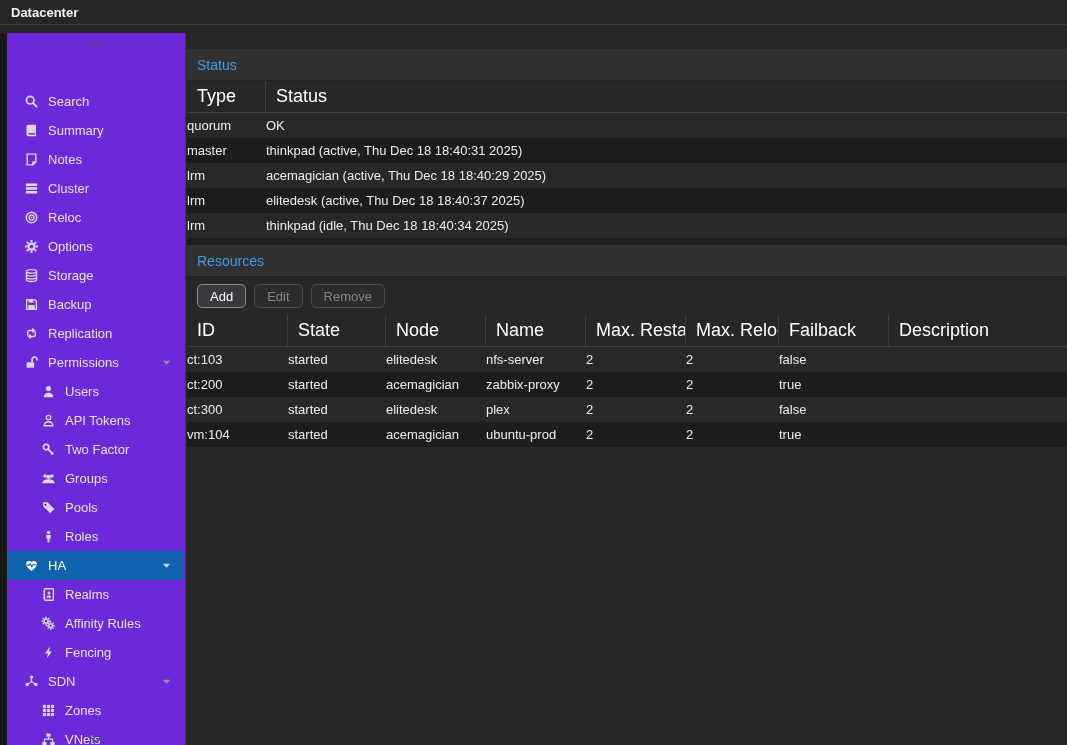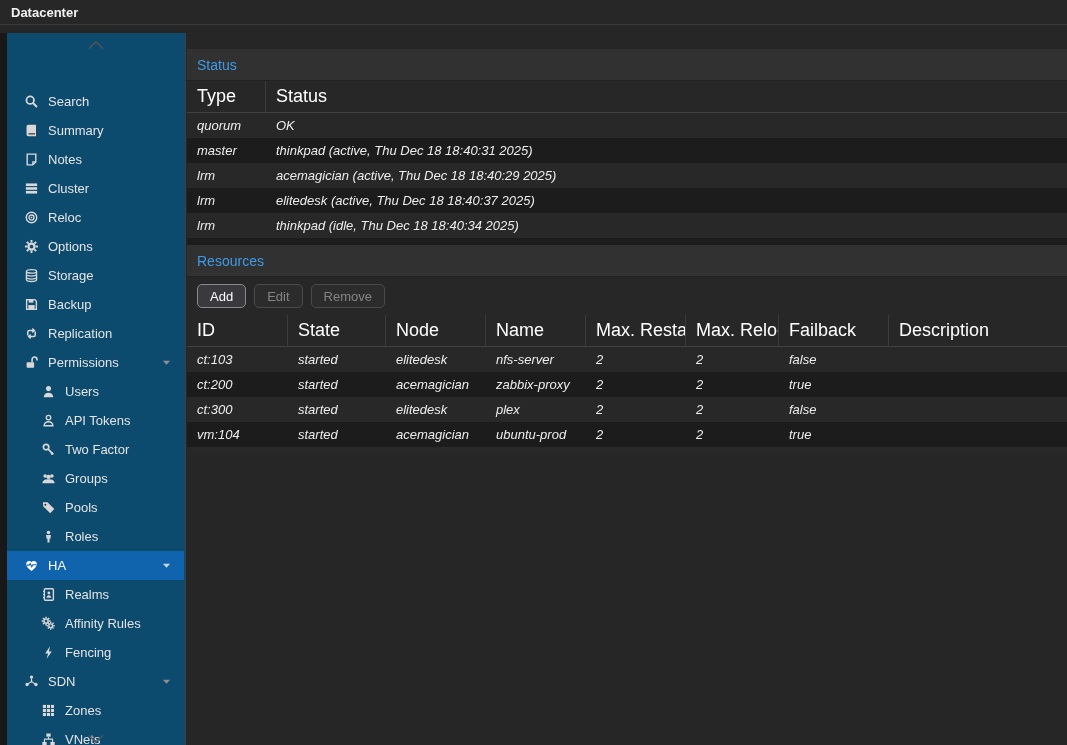--- a/index.html
+++ b/index.html
@@ -6,21 +6,21 @@
     font-family:"Liberation Sans",sans-serif;overflow:hidden;position:relative;color:#e8e8e8;}
   *{box-sizing:border-box;}
 
   
   .topbar{position:absolute;left:0;top:0;width:1067px;height:25px;background:#272727;
     border-bottom:1px solid #3a3a3a;display:flex;align-items:center;padding-left:11px;
     font-size:13px;font-weight:600;color:#f2f2f2;}
 
   
   .gutter{position:absolute;left:0;top:33px;width:7px;bottom:0;background:#181818;}
-  .sidebar{position:absolute;left:7px;top:33px;width:179px;bottom:0;background:#0c4a6e;
+  .sidebar{position:absolute;left:7px;top:33px;width:179px;bottom:0;background:#6d28d9;
     border-right:1px solid #3e3e3e;}
   .scroll-ind{position:absolute;left:0;right:1px;height:16px;display:flex;
     justify-content:center;align-items:center;color:#555;}
   .scroll-ind.up{top:4px}
   .scroll-ind.down{bottom:-2px}
   .nav{position:absolute;top:54px;left:0;right:1px;}
   .item{height:29px;display:flex;align-items:center;gap:9px;padding-left:16px;
     font-size:13px;color:#e4e4e4;cursor:pointer;}
   .item.ind{padding-left:33px;}
   .item.sel{background:#0f64ad;color:#fff;}
@@ -39,21 +39,21 @@
   .panel-title{height:32px;background:#313131;display:flex;align-items:center;
     padding-left:10px;font-size:14px;color:#3d9be8;border-bottom:1px solid #222;}
   .thead{height:32px;background:#272727;display:flex;border-bottom:1px solid #414141;
     font-size:18px;color:#fff;}
   .th{display:flex;align-items:center;padding-left:10px;border-right:1px solid #3c3c3c;
     white-space:nowrap;overflow:hidden;}
   .th:last-child{border-right:none;flex:1;}
   .trow{height:25px;display:flex;font-size:13px;color:#ededed;cursor:pointer;}
   .trow.odd{background:#282828;}
   .trow.even{background:#1c1c1c;}
-  .td{padding-left:10px;line-height:25px;white-space:nowrap;overflow:hidden;font-style:italic;}
+  .td{line-height:25px;white-space:nowrap;overflow:hidden;}
   .td:last-child{flex:1;}
   .tail-dark{height:18px;background:#1c1c1c;}
   .tail-light{height:8px;background:#282828;}
 
   
   .toolbar{height:38px;background:#272727;display:flex;align-items:center;gap:8px;
     padding-left:10px;}
   .btn{height:24px;padding:0 12px;font-size:13px;border-radius:5px;background:#3a3a3e;
     border:1px solid #8a8a8a;color:#fff;font-family:"Liberation Sans",sans-serif;cursor:pointer;}
   .btn.disabled{background:#2c2c2c;border-color:#4a4a4a;color:#858585;cursor:default;}

